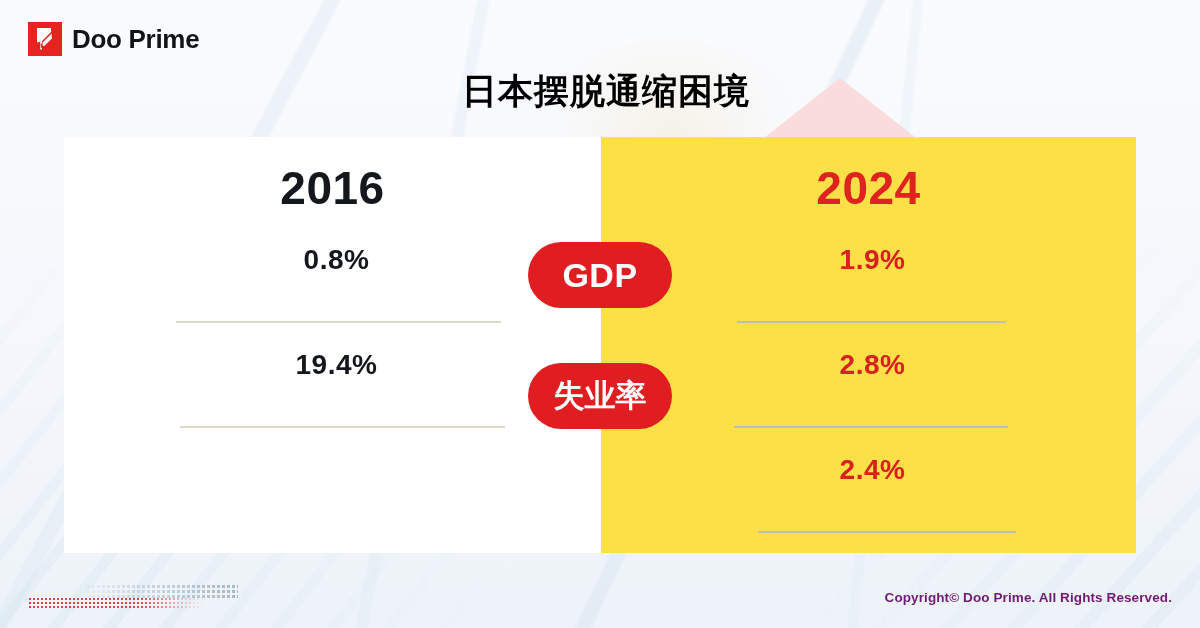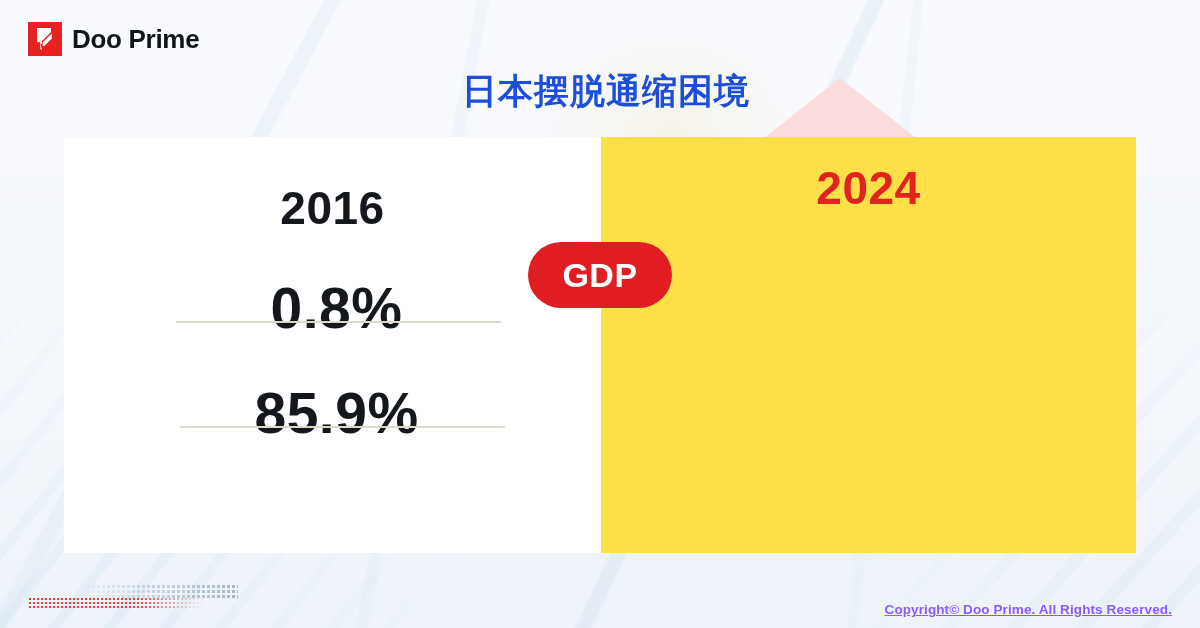--- a/index.html
+++ b/index.html
@@ -114,21 +114,21 @@
   }
 
   .headline {
     position: absolute;
     left: 12px;
     right: 0;
     top: 70px;
     text-align: center;
     font-size: 35px;
     font-weight: 700;
-    color: #1d4ed8;
+    color: #000000;
     letter-spacing: 1px;
     line-height: 1.2;
   }
 
   
   .panel {
     position: absolute;
     left: 64px;
     top: 137px;
     width: 1072px;
@@ -150,45 +150,44 @@
     position: absolute;
     top: 28px;
     left: 0;
     right: 0;
     text-align: center;
     font-size: 46px;
     font-weight: 700;
     letter-spacing: .5px;
     line-height: 1;
   }
-  .panel-left  .col-head { color: #14181c; margin-top: 20px; }
+  .panel-left  .col-head { color: #14181c; }
   .panel-right .col-head { color: #e0231f; }
 
   .rows {
     position: absolute;
     left: 0;
     right: 0;
     top: 103px;
     bottom: 0;
   }
   .row {
     height: 105px;
     position: relative;
   }
   .row-value {
     position: absolute;
     left: 8px;
     right: 0;
     top: 6px;
     text-align: center;
-    font-size: 57px;
+    font-size: 28px;
     font-weight: 700;
     line-height: 1;
     letter-spacing: .5px;
-    margin-top: 34px;
   }
   .panel-left  .row-value { color: #14181c; }
   .panel-right .row-value { color: #d8201f; }
 
   .row-rule {
     position: absolute;
     bottom: 22px;
     height: 2px;
   }
   .panel-left .row-rule {
@@ -230,26 +229,25 @@
     letter-spacing: .5px;
     margin-bottom: 55px;
     box-sizing: border-box;
   }
   .pill.cjk { font-size: 31px; letter-spacing: 0; }
 
   
   .copyright {
     position: absolute;
     right: 28px;
-    bottom: 11px;
+    bottom: 23px;
     font-size: 13.5px;
     font-weight: 700;
-    color: #8b5cf6;
+    color: #701a75;
     letter-spacing: .1px;
-    text-decoration: underline;
   }
 
   .dots {
     position: absolute;
     left: 28px;
     bottom: 14px;
     width: 210px;
     height: 30px;
   }
   .dots-grey {
@@ -308,33 +306,48 @@
   <div class="panel">
 
     <div class="panel-left">
       <div class="col-head">2016</div>
       <div class="rows">
         <div class="row">
           <div class="row-value">0.8%</div>
           <div class="row-rule"></div>
         </div>
         <div class="row">
-          <div class="row-value">85.9%</div>
+          <div class="row-value">19.4%</div>
           <div class="row-rule"></div>
         </div>
       </div>
     </div>
 
     <div class="panel-right">
       <div class="col-head">2024</div>
+      <div class="rows">
+        <div class="row">
+          <div class="row-value">1.9%</div>
+          <div class="row-rule"></div>
+        </div>
+        <div class="row">
+          <div class="row-value">2.8%</div>
+          <div class="row-rule"></div>
+        </div>
+        <div class="row">
+          <div class="row-value">2.4%</div>
+          <div class="row-rule"></div>
+        </div>
+      </div>
     </div>
   </div>
 
   <div class="pills">
     <div class="pill">GDP</div>
+    <div class="pill cjk">失业率</div>
   </div>
 
   <div class="dots">
     <div class="dots-grey"></div>
     <div class="dots-red"></div>
   </div>
 
   <div class="copyright">Copyright© Doo Prime. All Rights Reserved.</div>
 
 </div>

